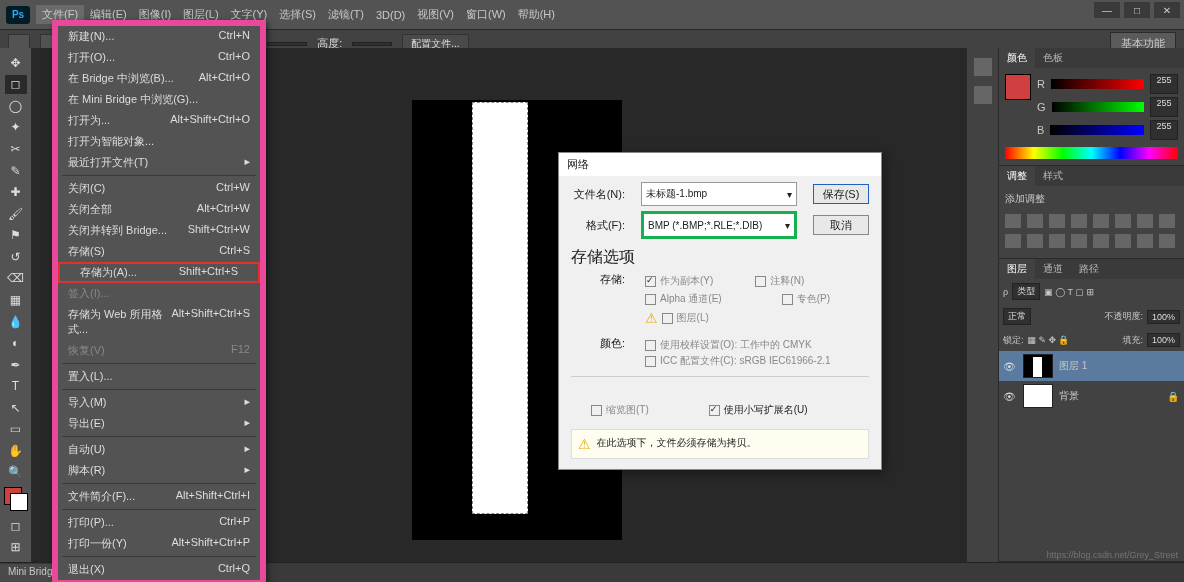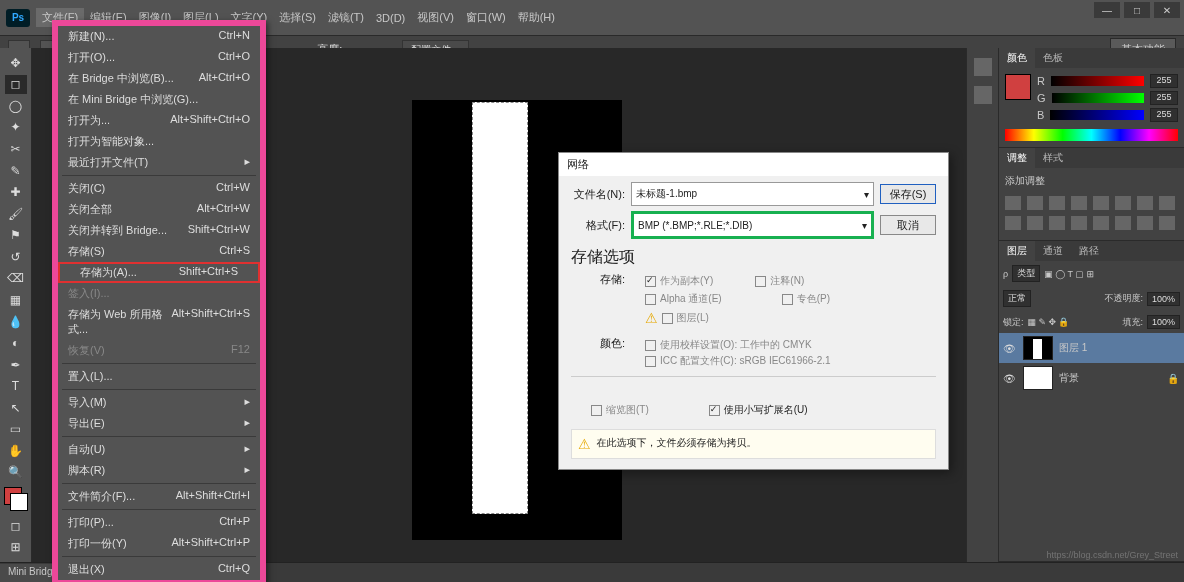--- a/index.html
+++ b/index.html
@@ -1,19 +1,19 @@
 <!DOCTYPE html>
 <html><head>
   <meta charset="utf-8">
   <style>
     * { margin: 0; padding: 0; box-sizing: border-box; font-family: "Microsoft YaHei", Arial, sans-serif; }
     body { background: #535353; width: 1184px; height: 582px; overflow: hidden; position: relative; color: #c8c8c8; font-size: 11px; }
     
     
-    .menubar { background: #535353; height: 36px; display: flex; align-items: center; padding-left: 6px; border-bottom: 1px solid #2a2a2a; }
+    .menubar { background: #535353; height: 30px; display: flex; align-items: center; padding-left: 6px; border-bottom: 1px solid #2a2a2a; }
     .logo { width: 24px; height: 18px; background: #001d26; border-radius: 3px; color: #30a8ff; font-size: 10px; font-weight: bold; display: flex; align-items: center; justify-content: center; margin-right: 6px; }
     .menubar-item { padding: 2px 6px; font-size: 11px; cursor: pointer; }
     .menubar-item.active { background: #6a6a6a; }
     .window-controls { position: absolute; right: 4px; top: 2px; display: flex; gap: 4px; }
     .window-btn { width: 26px; height: 16px; background: #3a3a3a; color: #ccc; display: flex; align-items: center; justify-content: center; font-size: 10px; cursor: pointer; }
     
     
     .optionsbar { background: #424242; height: 28px; display: flex; align-items: center; padding: 0 8px; border-bottom: 1px solid #2a2a2a; gap: 10px; }
     .opt-icon { width: 22px; height: 20px; background: #535353; border: 1px solid #333; }
     .opt-label { font-size: 11px; color: #ddd; }
@@ -39,24 +39,24 @@
     .white-strip { position: absolute; left: 60px; top: 2px; width: 56px; height: 412px; background: #fff; border: 1px dashed #888; }
     
     
     .dropdown { position: absolute; top: 20px; left: 52px; width: 214px; background: #535353; border: 6px solid #ec4899; box-shadow: 2px 2px 6px rgba(0,0,0,0.5); z-index: 100; }
     .menu-item { display: flex; justify-content: space-between; padding: 3px 10px; font-size: 11px; color: #ddd; position: relative; }
     .menu-item.disabled { color: #888; }
     .menu-item.highlight { border: 2px solid #e03030; padding: 1px 20px; }
     .menu-sep { height: 1px; background: #3a3a3a; margin: 2px 4px; }
     
     
-    .dialog { position: absolute; top: 152px; left: 558px; width: 391px; background: #f0f0f0; border: 1px solid #888; z-index: 200; box-shadow: 3px 3px 10px rgba(0,0,0,0.4); }
+    .dialog { position: absolute; top: 152px; left: 558px; width: 324px; background: #f0f0f0; border: 1px solid #888; z-index: 200; box-shadow: 3px 3px 10px rgba(0,0,0,0.4); }
     .dlg-title { background: #fff; padding: 4px 8px; font-size: 11px; color: #222; }
     .dlg-body { padding: 6px 12px 10px; color: #222; font-size: 11px; }
-    .dlg-row { display: flex; align-items: center; margin-bottom: 5px; gap: 6px; }
+    .dlg-row { display: flex; align-items: center; margin-bottom: 5px; gap: 16px; }
     .dlg-label { width: 54px; text-align: right; }
     .dlg-combo { flex: 1; height: 18px; border: 1px solid #999; background: #fff; font-size: 10px; padding: 11px 4px; display: flex; justify-content: space-between; align-items: center; }
     .dlg-combo.green { border: 3px solid #17b050; }
     .dlg-btn { width: 56px; height: 20px; background: #e8e8e8; border: 1px solid #888; font-size: 11px; display: flex; align-items: center; justify-content: center; cursor: pointer; }
     .dlg-btn.primary { border: 1px solid #2060c0; }
     .dlg-section { margin-top: 8px; }
     .dlg-sec-title { font-size: 16px; margin-bottom: 4px; }
     .dlg-chk { display: flex; align-items: center; gap: 4px; font-size: 10px; margin: 2px 0 2px 20px; color: #888; }
     .dlg-chk.on { color: #222; }
     .chkbox { width: 11px; height: 11px; border: 1px solid #888; display: inline-block; }
@@ -68,21 +68,21 @@
     .panels { width: 186px; background: #424242; border-left: 1px solid #2a2a2a; display: flex; flex-direction: column; }
     .pgroup { border-bottom: 1px solid #2a2a2a; }
     .ptabs { display: flex; background: #3a3a3a; height: 20px; }
     .ptab { padding: 3px 8px; font-size: 10px; color: #bbb; cursor: pointer; }
     .ptab.active { background: #424242; color: #fff; }
     .pbody { padding: 6px; }
     .color-row { display: flex; align-items: center; gap: 6px; margin-bottom: 3px; }
     .slider { flex: 1; height: 10px; background: linear-gradient(to right, #000, #f00); position: relative; }
     .slider.g { background: linear-gradient(to right, #000, #0f0); }
     .slider.b { background: linear-gradient(to right, #000, #00f); }
-    .val-box { width: 28px; height: 14px; background: #303030; border: 1px solid #222; font-size: 9px; text-align: center; color: #ddd; }
+    .val-box { width: 28px; height: 20px; background: #303030; border: 1px solid #222; font-size: 9px; text-align: center; color: #ddd; }
     .hue-strip { height: 12px; background: linear-gradient(to right, red, yellow, lime, cyan, blue, magenta, red); margin-top: 4px; }
     .preview-sw { width: 26px; height: 26px; background: #d04040; border: 1px solid #000; }
     .adj-icons { display: flex; flex-wrap: wrap; gap: 6px; padding: 4px 0; }
     .adj-ic { width: 16px; height: 14px; background: #666; }
     .layer-ctrl { display: flex; gap: 4px; padding: 4px; align-items: center; font-size: 9px; }
     .layer-select { background: #303030; border: 1px solid #222; padding: 1px 4px; font-size: 9px; color: #ddd; }
     .layer-row { display: flex; align-items: center; padding: 3px 4px; gap: 6px; font-size: 10px; }
     .layer-row.sel { background: #5a7aa0; }
     .eye { width: 14px; color: #ddd; }
     .thumb { width: 30px; height: 24px; background: #000; border: 1px solid #222; position: relative; }

